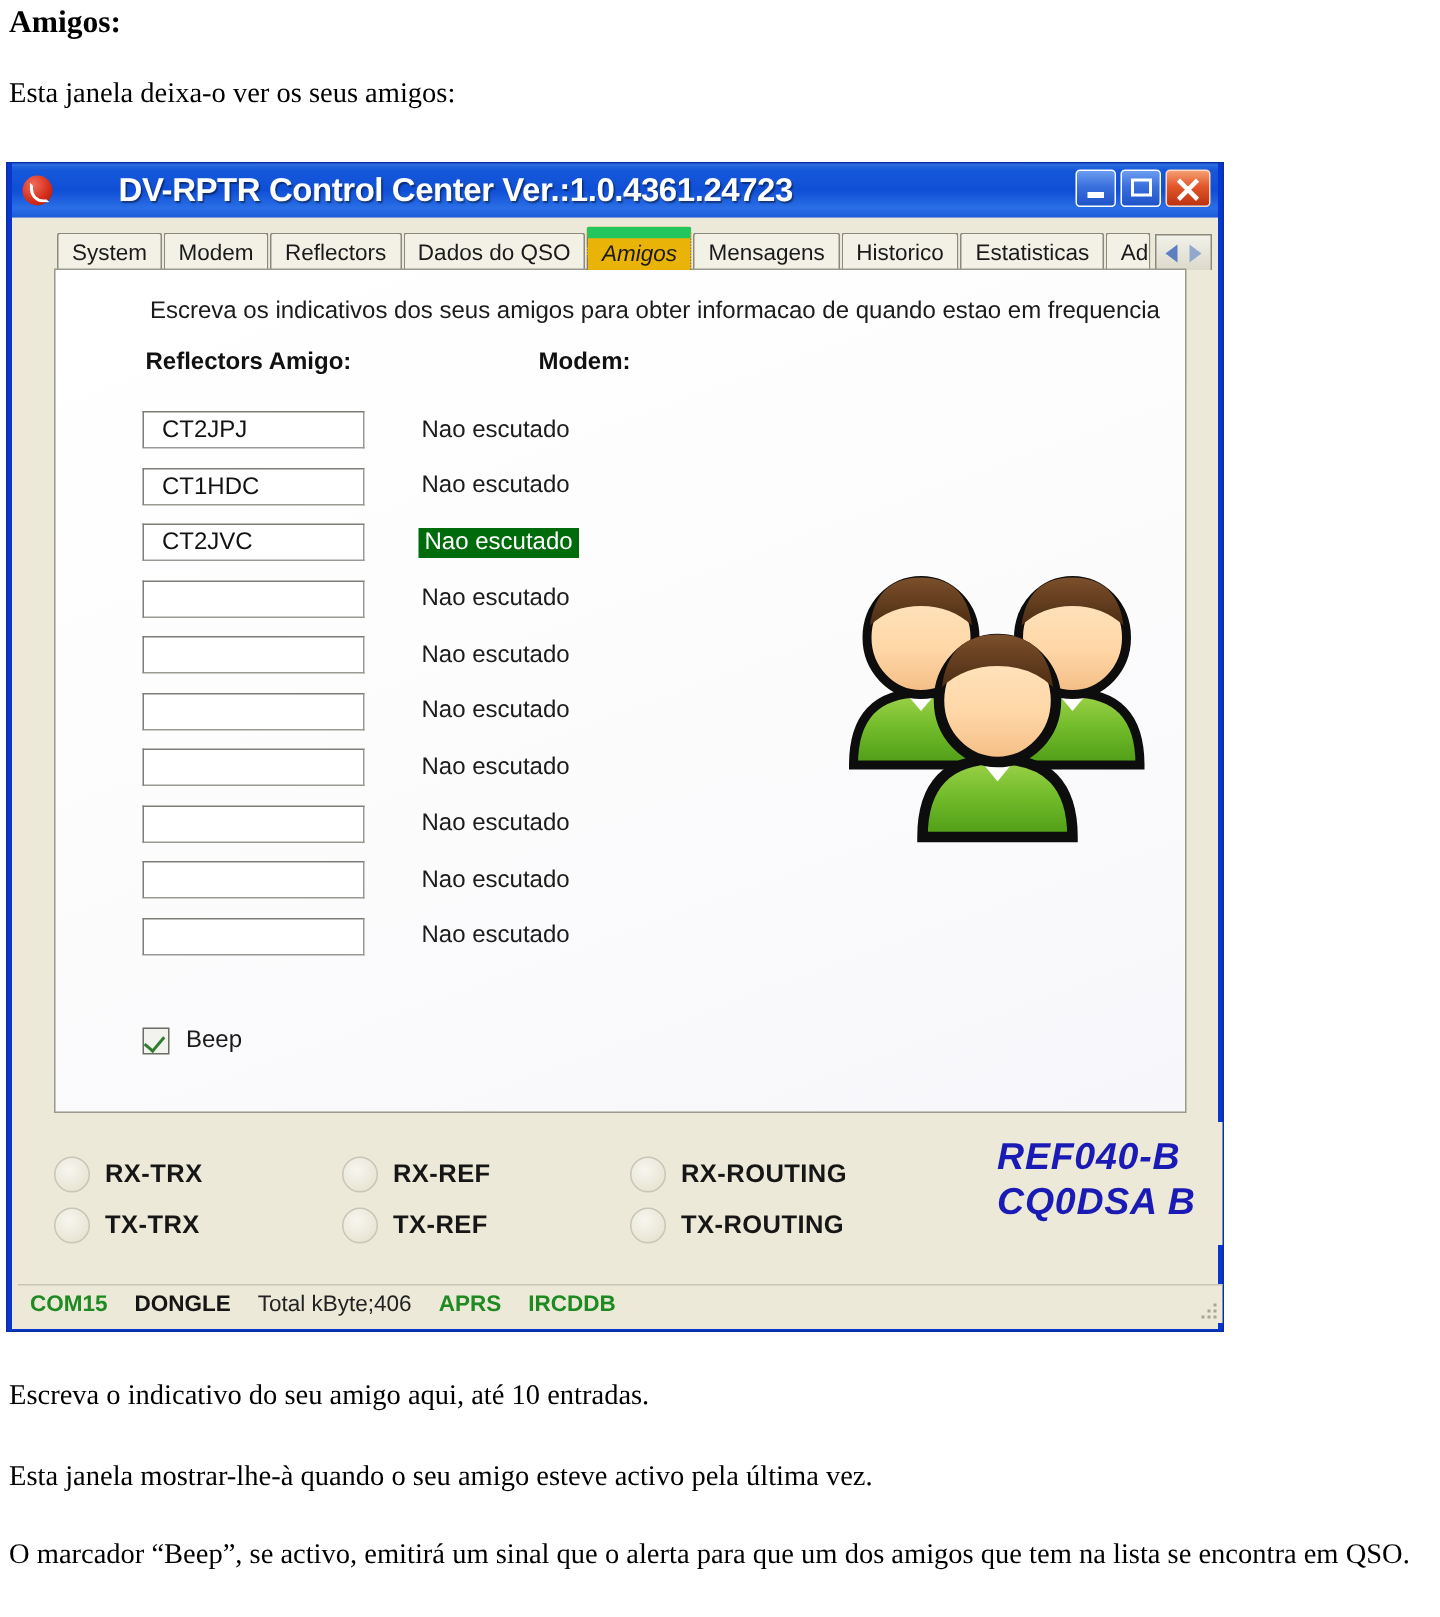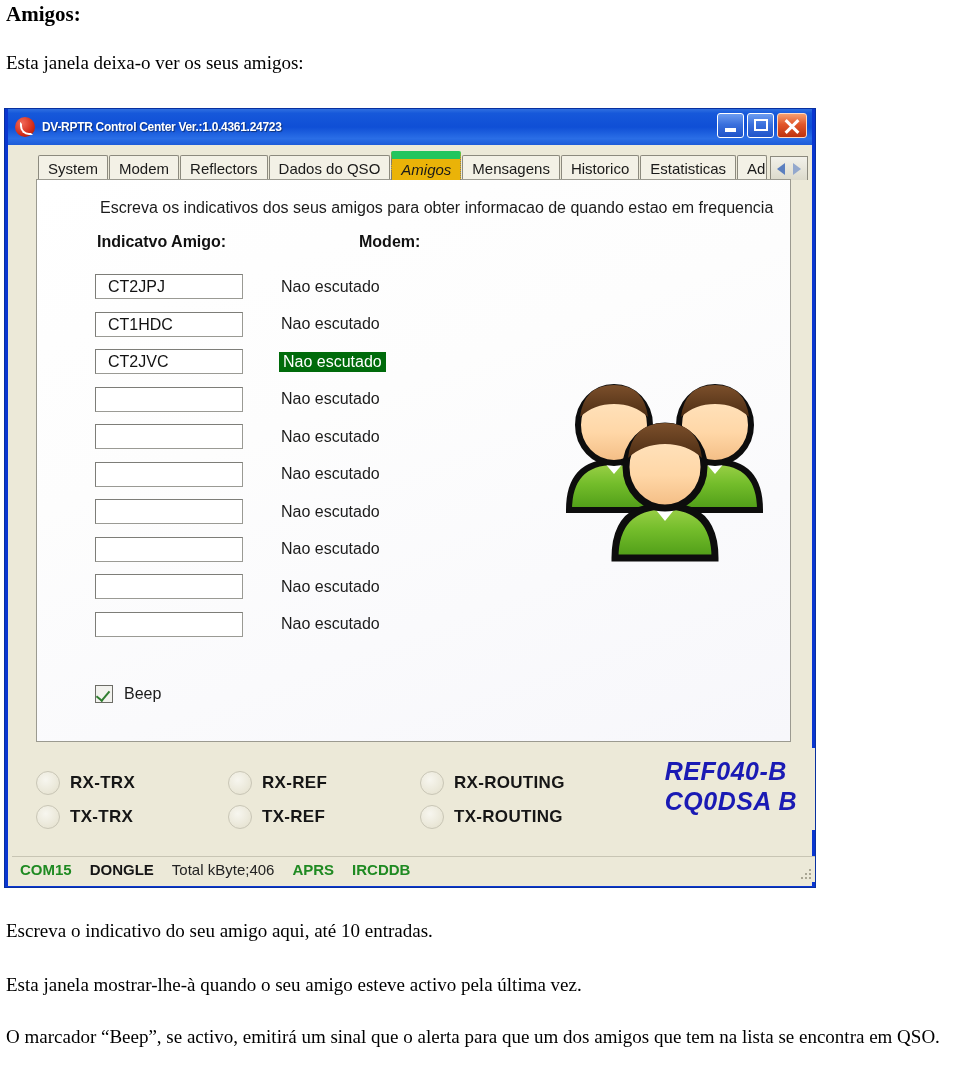--- a/index.html
+++ b/index.html
@@ -73,25 +73,26 @@
     left: 5px; top: 5px;
     width: 9px; height: 9px;
     border: 2px solid #ffffff;
     border-radius: 0 0 0 9px;
     border-top-color: transparent;
     border-right-color: transparent;
   }
   .title-text {
     color: #ffffff;
     font-weight: bold;
-    font-size: 12px;
+    font-size: 22px;
     letter-spacing: -0.3px;
     text-shadow: 1px 1px 1px rgba(0,0,0,.45);
     white-space: nowrap;
     font-family: "Liberation Sans", sans-serif;
+    margin-left: 37px;
   }
   .win-buttons {
     position: absolute;
     right: 5px; top: 4px;
     display: flex;
     gap: 3px;
   }
   .win-btn {
     width: 27px; height: 25px;
     border: 1px solid #ffffff;
@@ -412,21 +413,21 @@
       <div class="tab cut">Adr</div>
       <div class="tab-scroll">
         <span class="arrow-l"></span>
         <span class="arrow-r"></span>
       </div>
     </div>
 
     <div class="tabpage">
 
       <div class="hint">Escreva os indicativos dos seus amigos para obter informacao de quando estao em frequencia</div>
-      <div class="col-head a">Indicatvo Amigo:</div>
+      <div class="col-head a">Reflectors Amigo:</div>
       <div class="col-head b">Modem:</div>
 
       <div class="rows">
         <div class="row">
           <div class="call-input">CT2JPJ</div>
           <div class="status">Nao escutado</div>
         </div>
         <div class="row">
           <div class="call-input">CT1HDC</div>
           <div class="status">Nao escutado</div>

